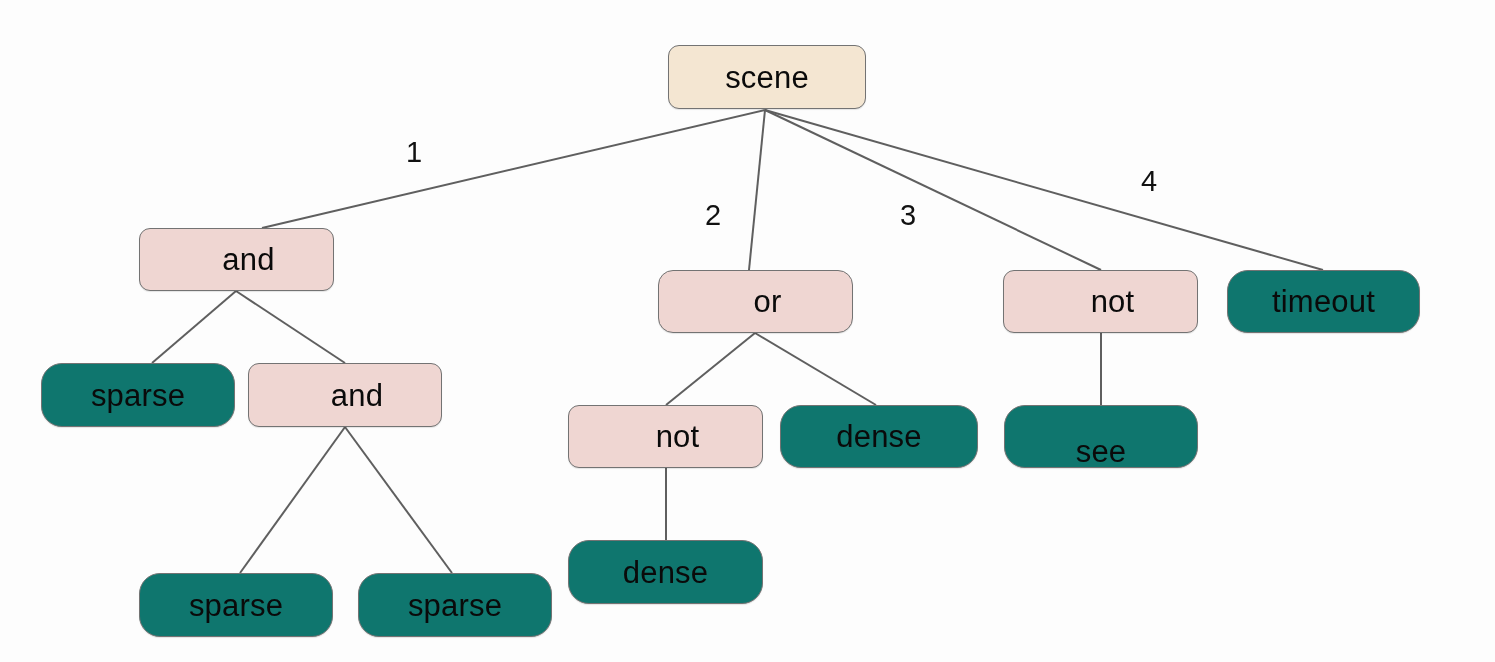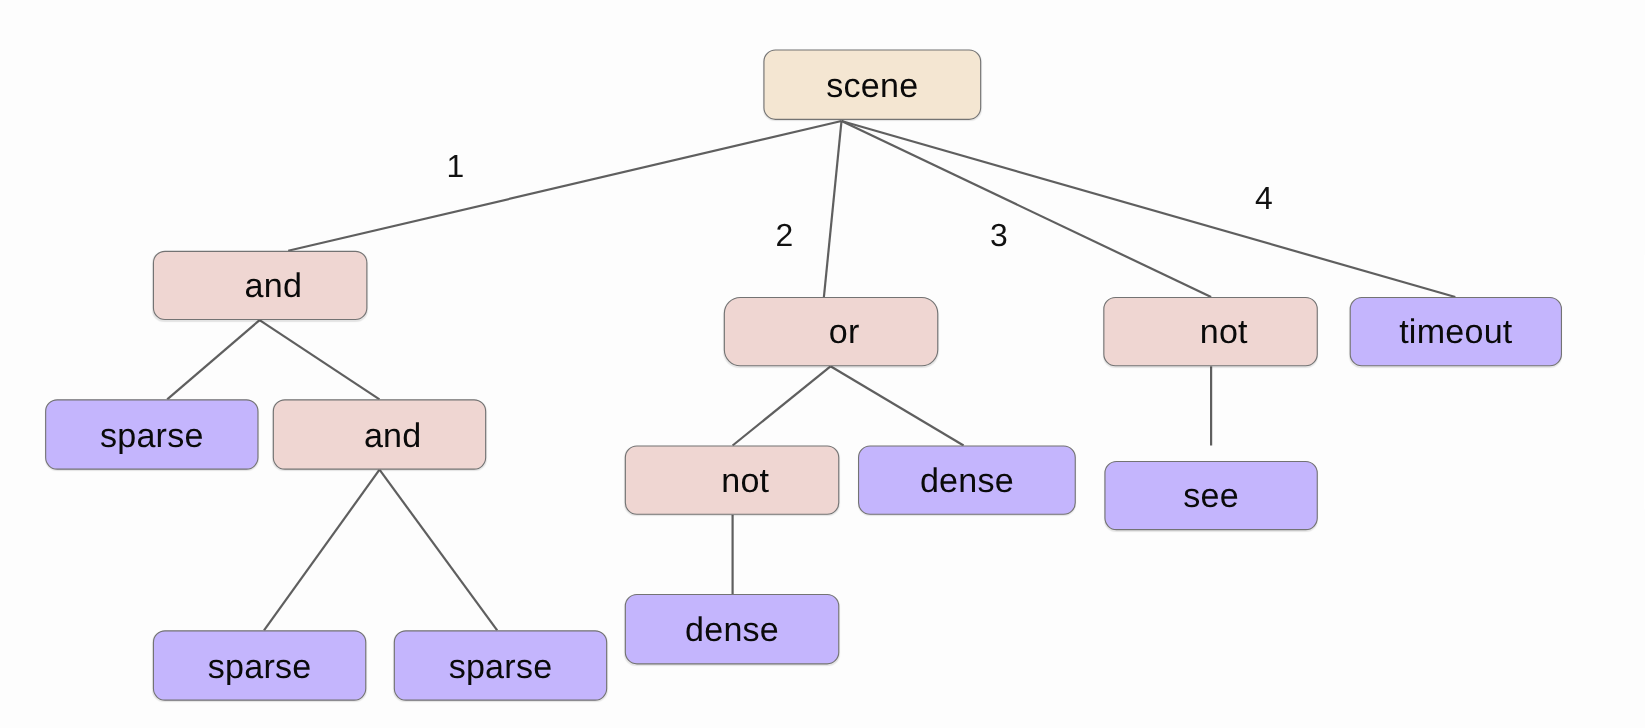--- a/index.html
+++ b/index.html
@@ -29,23 +29,23 @@
     border-radius: 11px;
     display: flex;
     align-items: center;
     justify-content: center;
     color: #0a0a0a;
     font-size: 31px;
     line-height: 1;
     letter-spacing: 0.2px;
     box-shadow: 0 1px 1px rgba(0,0,0,0.10);
   }
-  .node.root   { background: #f4e6d2; margin-left: 26px; }
+  .node.root   { background: #f4e6d2; }
   .node.op     { background: #efd6d2; padding-left: 24px; }
-  .node.leaf   { background: #c4b5fd; }
+  .node.leaf   { background: #0f766e; border-radius: 21px; }
   .edge-label {
     position: absolute;
     font-size: 29px;
     color: #111111;
     line-height: 1;
     white-space: nowrap;
   }
 </style>
 </head>
 <body>
@@ -88,21 +88,21 @@
       </div>
       <div class="node op" style="left: 248px; top: 363px; width: 194px; height: 64px;">
         <span>and</span>
       </div>
       <div class="node op" style="left: 568px; top: 405px; width: 195px; height: 63px;">
         <span>not</span>
       </div>
       <div class="node leaf" style="left: 780px; top: 405px; width: 198px; height: 63px;">
         <span>dense</span>
       </div>
-      <div class="node leaf" style="left: 1004px; top: 419px; width: 194px; height: 63px;">
+      <div class="node leaf" style="left: 1004px; top: 405px; width: 194px; height: 63px; align-items: flex-end;">
         <span>see</span>
       </div>
       <div class="node leaf" style="left: 568px; top: 540px; width: 195px; height: 64px;">
         <span>dense</span>
       </div>
       <div class="node leaf" style="left: 139px; top: 573px; width: 194px; height: 64px;">
         <span>sparse</span>
       </div>
       <div class="node leaf" style="left: 358px; top: 573px; width: 194px; height: 64px;">
         <span>sparse</span>

